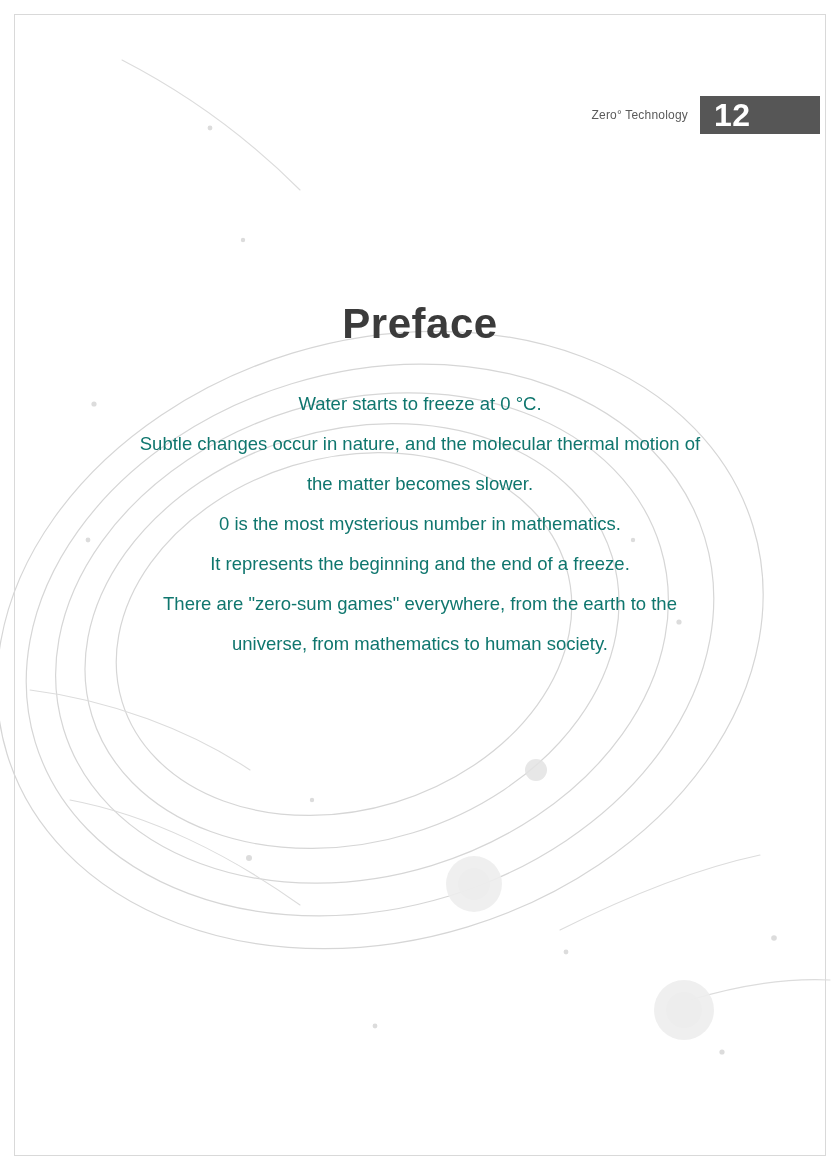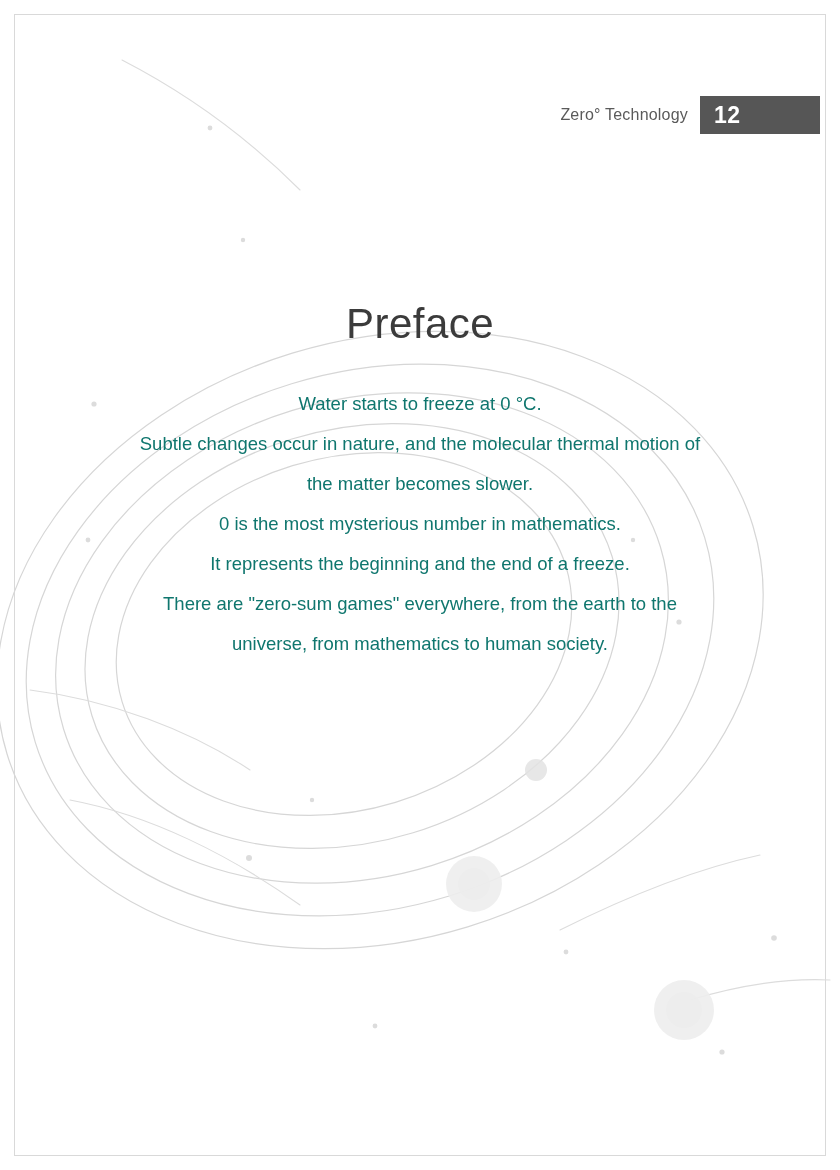--- a/index.html
+++ b/index.html
@@ -50,50 +50,50 @@
     top: 96px;
     right: 20px;
     display: flex;
     align-items: stretch;
     height: 38px;
   }
   .header-title {
     display: flex;
     align-items: center;
     padding-right: 12px;
-    font-size: 16px;
+    font-size: 12px;
     color: #5a5a5a;
     letter-spacing: 0.2px;
     font-family: "Liberation Sans", sans-serif;
   }
   .header-page-badge {
     width: 120px;
     background: #565656;
     color: #ffffff;
     display: flex;
     align-items: center;
-    font-size: 23px;
+    font-size: 32px;
     font-weight: bold;
     padding-left: 14px;
     box-sizing: border-box;
     letter-spacing: 0.5px;
   }
 
   
   .content {
     position: absolute;
     left: 60px;
     right: 60px;
     top: 300px;
     text-align: center;
   }
   .doc-title {
     font-size: 42px;
     color: #3b3b3b;
-    font-weight: normal;
+    font-weight: bold;
     margin: 0 0 36px 0;
     letter-spacing: 0.5px;
     font-family: "Liberation Sans", sans-serif;
   }
   .body-lines {
     font-size: 18.5px;
     color: #0f766e;
     line-height: 40px;
   }
   .body-line {

